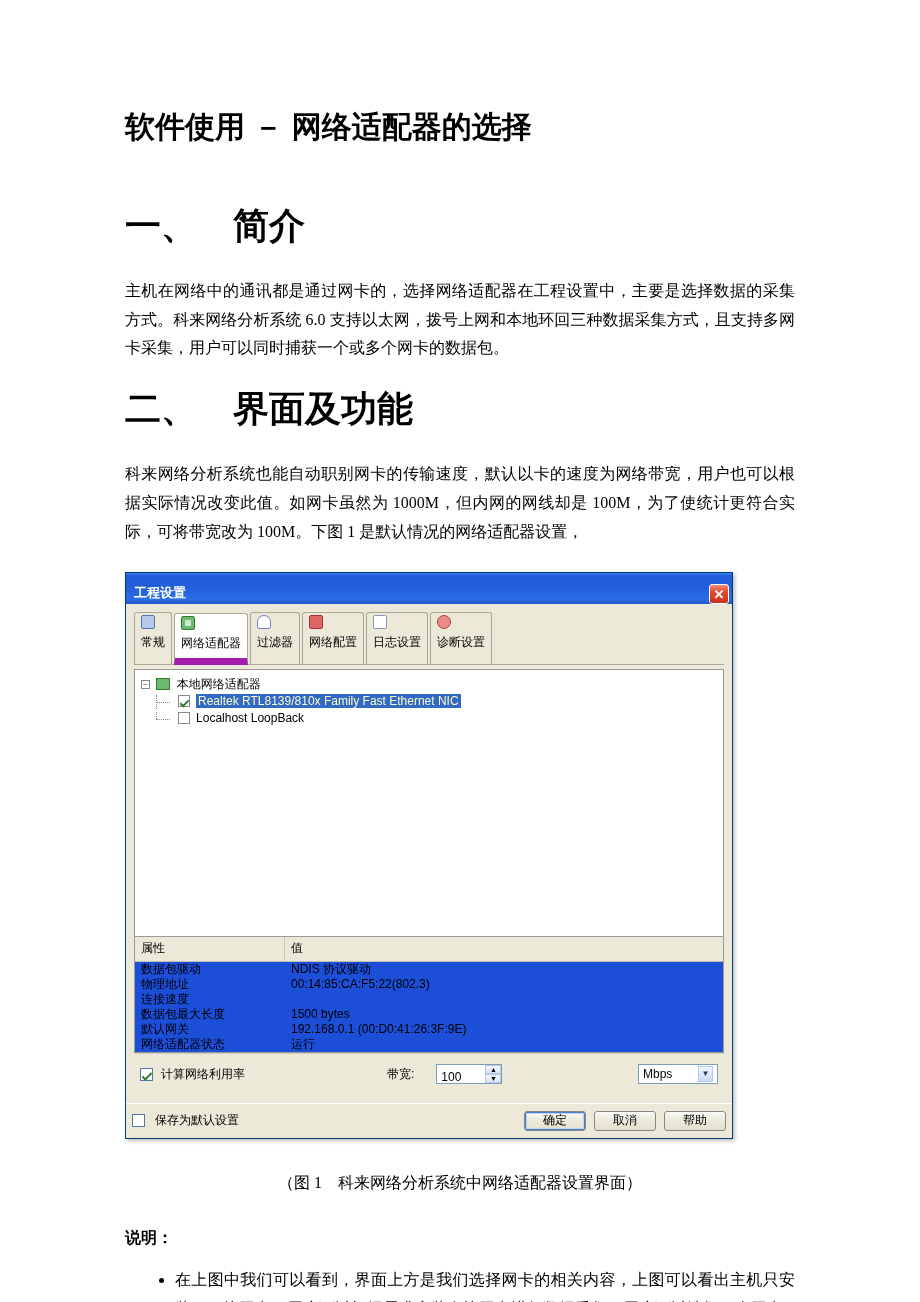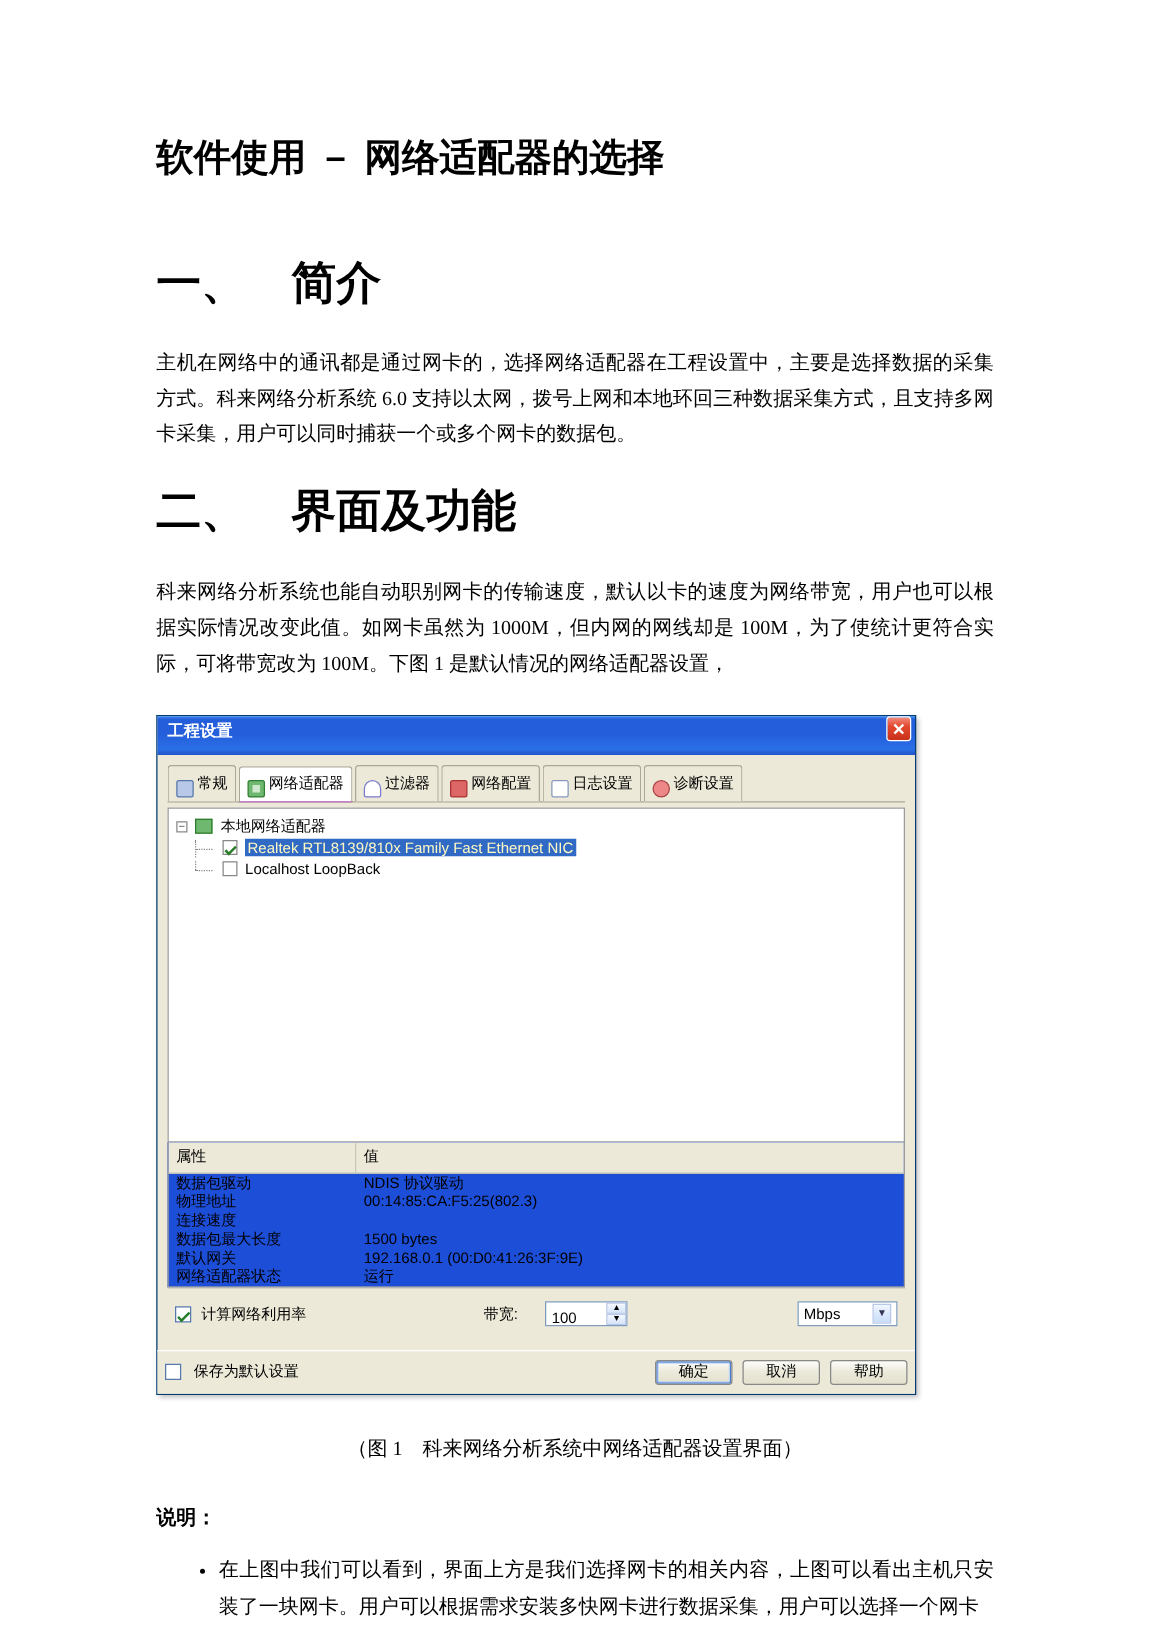--- a/index.html
+++ b/index.html
@@ -43,21 +43,21 @@
     font-size: 12px;
     color: #000;
     background: #ece9d8;
     box-shadow: 2px 2px 4px rgba(0,0,0,0.25);
   }
   .xp-titlebar {
     height: 31px;
     background: linear-gradient(180deg,#3c8cf0 0%,#245edb 8%,#245edb 45%,#2a6fe6 85%,#2254c8 100%);
     color: #fff;
     display: flex;
-    align-items: flex-start;
+    align-items: flex-end;
     padding: 0 3px 0 8px;
     font-family: "Tahoma","宋体",sans-serif;
     font-size: 13px;
     font-weight: bold;
   }
   .xp-titlebar .title-text { flex: 1; }
   .xp-close-btn {
     width: 20px; height: 20px;
     border-radius: 3px;
     background: linear-gradient(180deg,#f48b7c 0%,#e2482f 40%,#c8311a 100%);
@@ -72,28 +72,29 @@
     border-bottom: 1px solid #aca899;
     padding: 2px 0 0 0;
     margin-bottom: 4px;
   }
   .xp-tab {
     padding: 2px 6px 3px 6px;
     border: 1px solid #aca899;
     border-bottom: none;
     background: #ece9d8;
     border-radius: 3px 3px 0 0;
-    display: flex; align-items: flex-end; gap: 3px;
+    display: flex; align-items: flex-start; gap: 3px;
     cursor: pointer;
     font-size: 12px;
+    flex-direction: column;
   }
   .xp-tab.active {
     background: #fff;
     position: relative; top: 1px;
-    border-bottom: 1px solid #a21caf;
+    border-bottom: 7px solid #a21caf;
     font-weight: normal;
   }
   .tab-icon { width: 14px; height: 14px; display: inline-block; }
   .ico-general { background:#b8c8e8; border:1px solid #5577aa; border-radius:2px; }
   .ico-adapter { background:#6fb86f; border:1px solid #2e7d2e; border-radius:2px; position:relative;}
   .ico-adapter::after{content:"";position:absolute;left:3px;top:3px;width:6px;height:6px;background:#cde8cd;}
   .ico-filter  { background:#fff; border:1px solid #7b7bcc; border-radius:7px 7px 2px 2px; }
   .ico-netcfg  { background:#d66; border:1px solid #a33; border-radius:2px; }
   .ico-log     { background:#fff; border:1px solid #8899bb; border-radius:2px; }
   .ico-diag    { background:#e88; border:1px solid #a44; border-radius:7px; }
@@ -267,21 +268,21 @@
         <div class="col1">属性</div>
         <div class="col2">值</div>
       </div>
       <div class="prop-rows">
         <div class="prop-row">
           <div class="col1">数据包驱动</div>
           <div class="col2">NDIS 协议驱动</div>
         </div>
         <div class="prop-row">
           <div class="col1">物理地址</div>
-          <div class="col2">00:14:85:CA:F5:25(802.3)</div>
+          <div class="col2">00:14:85:CA:F5:22(802.3)</div>
         </div>
         <div class="prop-row">
           <div class="col1">连接速度</div>
         </div>
         <div class="prop-row">
           <div class="col1">数据包最大长度</div>
           <div class="col2">1500 bytes</div>
         </div>
         <div class="prop-row">
           <div class="col1">默认网关</div>

